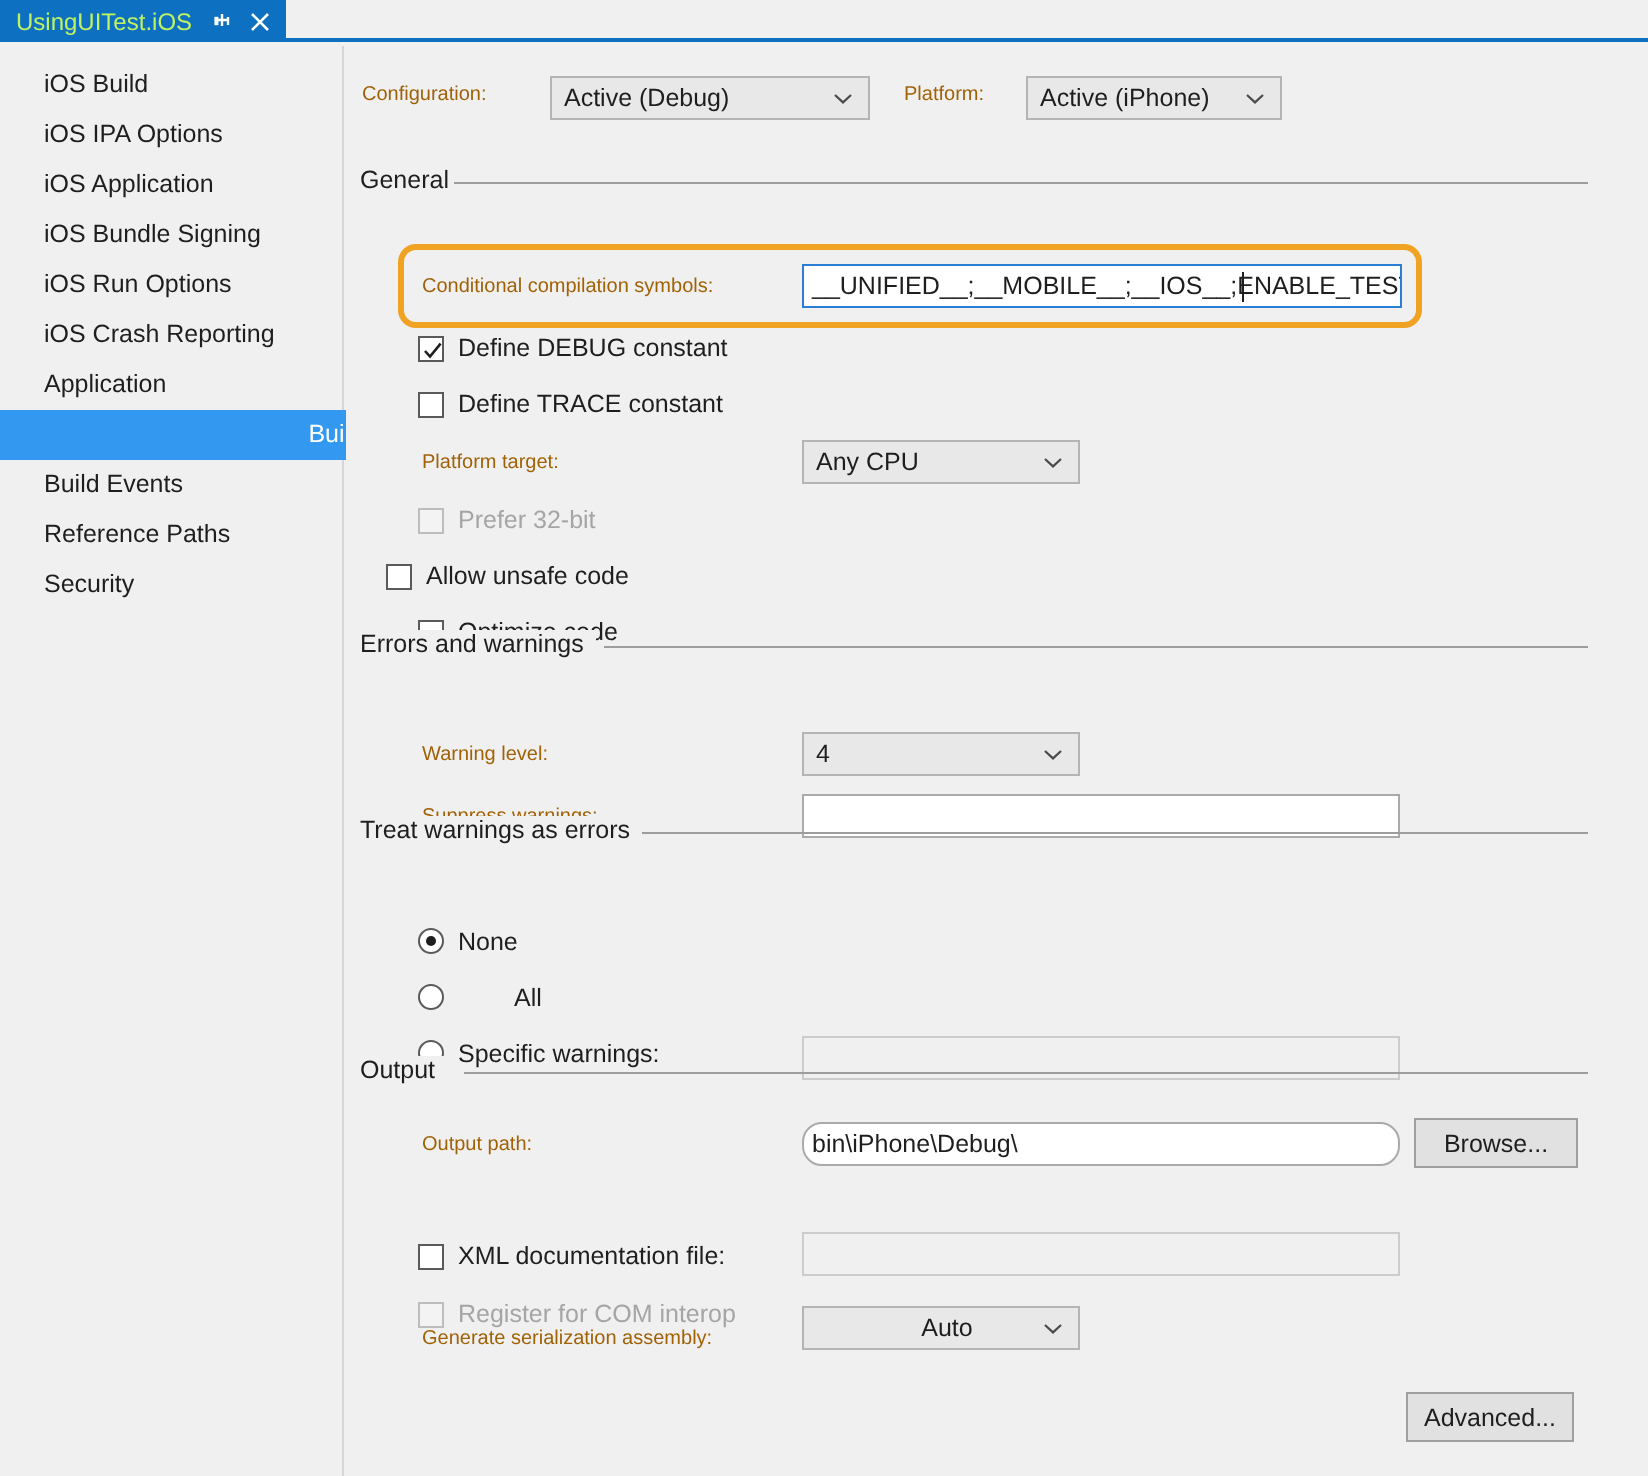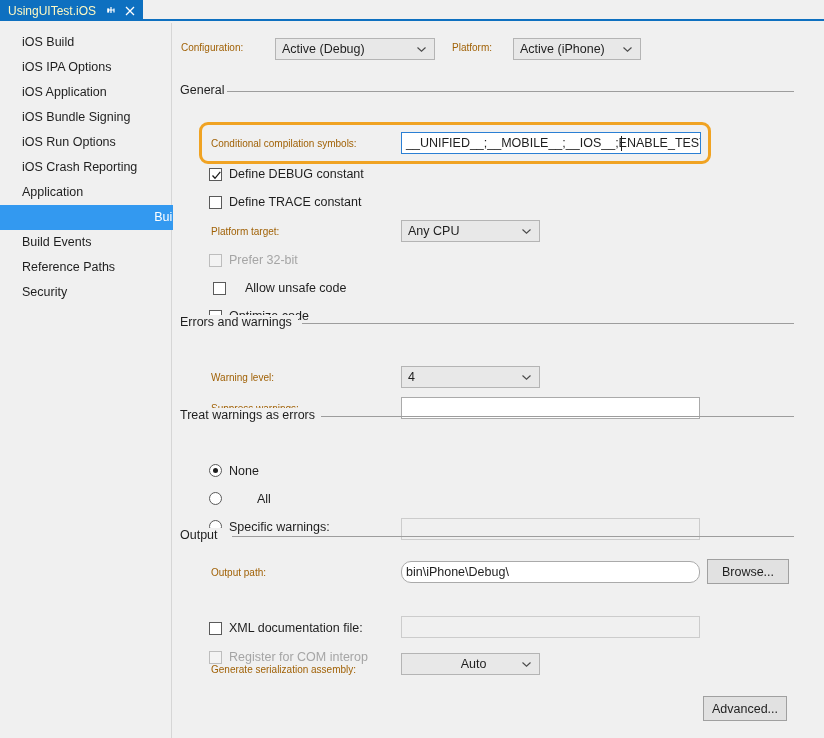--- a/index.html
+++ b/index.html
@@ -24,21 +24,21 @@
     width: 824px; height: 21px;
     background: #f0f0f0;
     border-bottom: 2px solid #0e70c0;
     box-sizing: border-box;
   }
   .tab {
     position: absolute;
     left: 0; top: 0;
     height: 21px;
     background: #0e70c0;
-    color: #fef9c3;
+    color: #bef264;
     display: flex;
     align-items: center;
     padding: 0 7px 0 8px;
     box-sizing: border-box;
     font-size: 12px;
     white-space: nowrap;
   }
   .tab-title { margin-right: 9px; }
   .tab-pin {
     width: 13px; height: 13px;
@@ -365,21 +365,21 @@
           <path d="M0.5 0.5L4.5 4.2L8.5 0.5" stroke="#4a4a4a" stroke-width="1.1" fill="none"></path>
         </svg>
     </span>
   </div>
 
   <div class="cbrow disabled" style="left:36px;top:228px;">
     <span class="cbox disabled"></span>
     <span class="cblabel">Prefer 32-bit</span>
   </div>
 
-  <div class="cbrow" style="left:40px;top:256px;gap:12px;">
+  <div class="cbrow" style="left:20px;top:256px;">
     <span class="cbox"></span>
     <span class="cblabel">Allow unsafe code</span>
   </div>
 
   <div class="cbrow" style="left:36px;top:284px;">
     <span class="cbox"></span>
     <span class="cblabel">Optimize code</span>
   </div>
 
   <div class="group" style="top:292px;">

